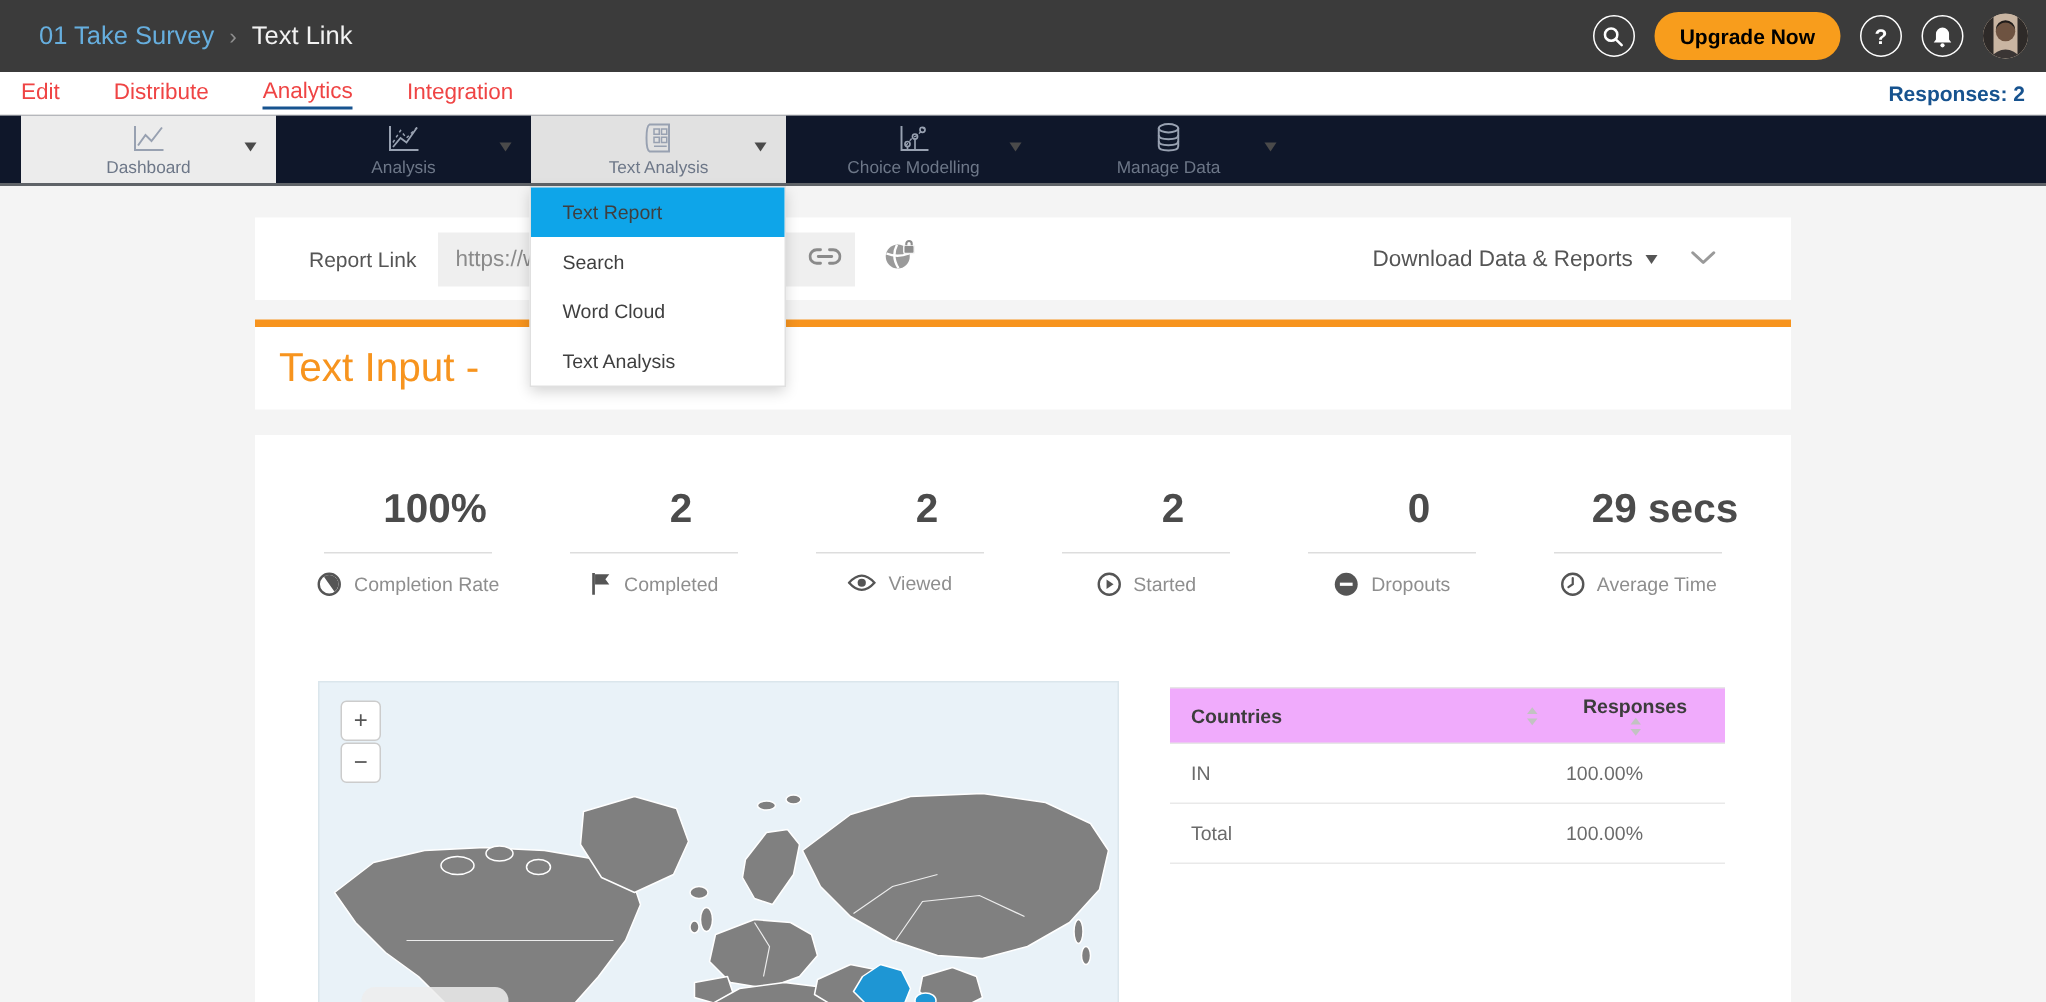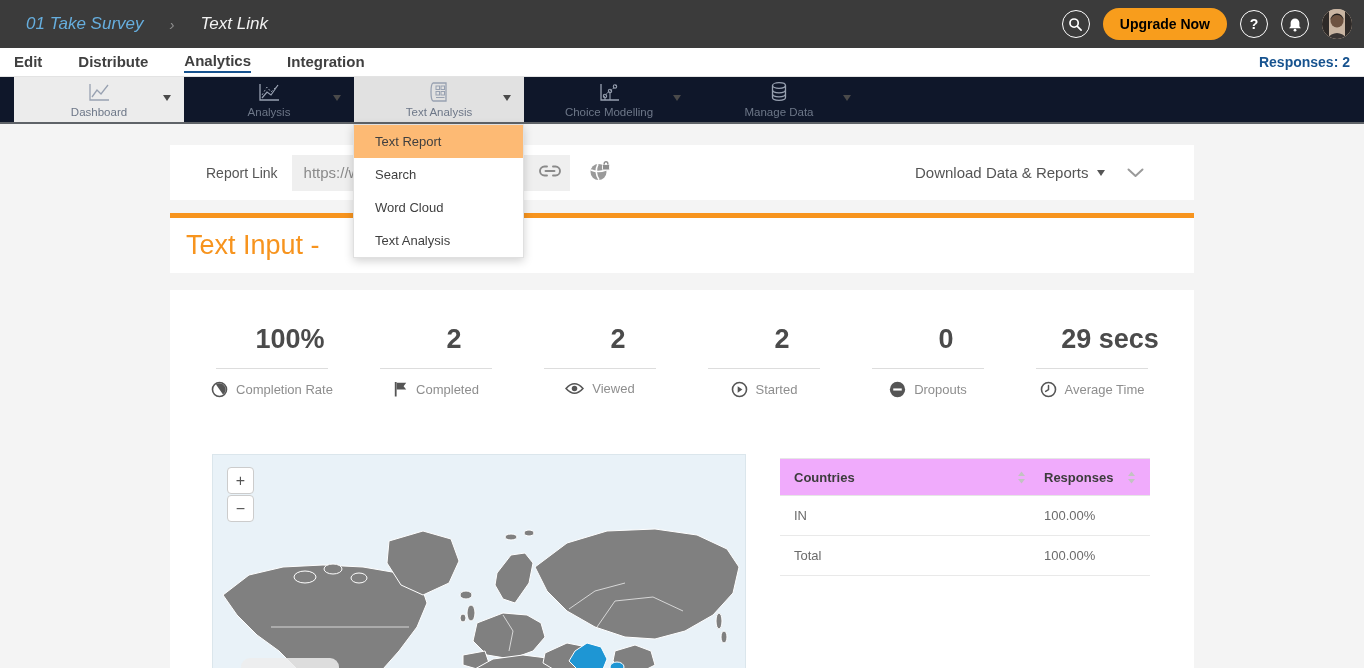--- a/index.html
+++ b/index.html
@@ -5,32 +5,32 @@
   * { margin:0; padding:0; box-sizing:border-box; }
   html,body { width:1364px; height:668px; overflow:hidden; }
   body { font-family:"Liberation Sans", sans-serif; background:#f4f4f4; position:relative; }
 
   
   .topbar { position:absolute; top:0; left:0; width:1364px; height:48px; background:#3b3b3b; display:flex; align-items:center; z-index:10; }
   .logo-block { width:142px; height:48px; background:#2196f3; display:flex; align-items:center; justify-content:center; gap:9px; cursor:pointer; }
   .logo-mark { display:flex; align-items:center; }
   .product-label { color:#fff; font-size:17px; }
   .caret-white { width:0; height:0; border-left:5px solid transparent; border-right:5px solid transparent; border-top:6px solid #fff; margin-top:2px; }
-  .breadcrumb { margin-left:26px; font-size:17px; display:flex; align-items:center; gap:26px;font-style:italic; }
+  .breadcrumb { margin-left:26px; font-size:17px; display:flex; align-items:center; gap:10px; }
   .crumb-survey { color:#66aede; cursor:pointer; }
   .crumb-sep { color:#8f8f8f; font-size:15px; }
   .crumb-page { color:#f2f2f2; }
   .topbar-right { margin-left:auto; display:flex; align-items:center; gap:13px; padding-right:12px; }
   .circle-btn { width:28px; height:28px; border:1.5px solid #fff; border-radius:50%; display:flex; align-items:center; justify-content:center; color:#fff; cursor:pointer; flex:0 0 auto; font-weight:bold; font-size:14px; }
   .upgrade-btn { background:#f89d1c; color:#000000; font-weight:bold; font-size:14px; border:none; border-radius:16px; padding:8px 17px; cursor:pointer; }
   .avatar { width:30px; height:30px; border-radius:50%; overflow:hidden; background:#c4b2a0; cursor:pointer; }
 
   
   .navrow { position:absolute; top:48px; left:0; width:1364px; height:29px; background:#fff; border-bottom:1px solid #e3e3e3; display:flex; align-items:center; gap:36px; padding-left:14px; z-index:5; }
-  .nav-link { font-size:15px; color:#404040; font-weight:700; cursor:pointer; padding-bottom:2px; }
+  .nav-link { font-size:15px; color:#ef4444; font-weight:400; cursor:pointer; padding-bottom:2px; }
   .nav-link.active { border-bottom:2px solid #17538f; }
   .responses-label { position:absolute; right:14px; font-size:14px; color:#17538f; font-weight:600; }
 
   
   .toolbar { position:absolute; top:77px; left:0; width:1364px; height:47px; background:#0f172a; border-bottom:2px solid #5f6368; display:flex; padding-left:14px; z-index:5; }
   .tab { width:170px; height:45px; display:flex; flex-direction:column; align-items:center; justify-content:center; position:relative; cursor:pointer; }
   .tab.shaded { background:#ececec; }
   .tab.active { background:#e1e1e1; }
   .tab-caret { position:absolute; right:13px; top:18px; width:0; height:0; border-left:4.5px solid transparent; border-right:4.5px solid transparent; border-top:6px solid #4a4a4a; }
   .tab-label { font-size:11.5px; color:#6d7788; margin-top:3px; }
@@ -65,29 +65,29 @@
   .zoom-controls { position:absolute; left:14px; top:12px; }
   .zoom-btn { width:27px; height:27px; background:#fff; border:1px solid #ccc; border-radius:4px; display:flex; align-items:center; justify-content:center; font-size:16px; color:#555; cursor:pointer; }
   .zoom-btn + .zoom-btn { margin-top:1px; }
   .map-svg { position:absolute; left:0; top:0; }
   .map-attrib { position:absolute; left:28px; top:203px; width:98px; height:18px; background:#ededed; border-radius:9px; opacity:.85; }
 
   
   .countries-table { position:absolute; left:610px; top:168px; width:370px; font-size:13px; }
   .ct-header { display:flex; align-items:center; height:38px; background:#f0abfc; border-top:1px solid #e6e6e6; border-bottom:1px solid #e6e6e6; padding:0 14px; font-weight:bold; color:#3c3c3c; }
   .ct-col-country { flex:1; display:flex; align-items:center; justify-content:space-between; padding-right:18px; }
-  .ct-col-resp { width:92px; display:flex; align-items:center; justify-content:space-between; }
+  .ct-col-resp { width:92px; display:flex; align-items:center; justify-content:space-between;flex-direction:column; }
   .ct-row { display:flex; align-items:center; height:40px; border-bottom:1px solid #e9e9e9; padding:0 14px; color:#6b6b6b; }
   .ct-row .cell-country { flex:1; }
   .ct-row .cell-resp { width:92px; text-align:left; }
 
   
   .dropdown { position:absolute; left:353px; top:124px; width:171px; background:#fff; border:1px solid #e0e0e0; box-shadow:0 3px 9px rgba(0,0,0,.18); z-index:60; }
   .dropdown-item { height:33px; display:flex; align-items:center; padding-left:21px; font-size:13px; color:#3f3f3f; cursor:pointer; }
-  .dropdown-item.hover { background:#fdba74; }
+  .dropdown-item.hover { background:#0ea5e9; }
 </style>
 </head>
 <body>
 
 <div class="topbar">
   <div class="breadcrumb">
     <span class="crumb-survey">01 Take Survey</span>
     <span class="crumb-sep">›</span>
     <span class="crumb-page">Text Link</span>
   </div>

